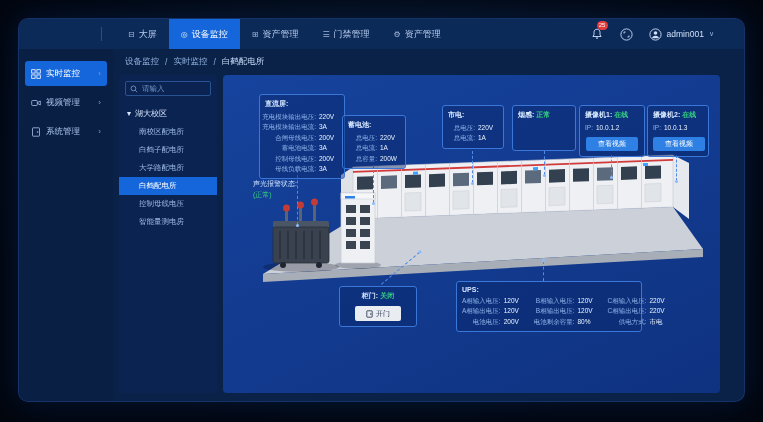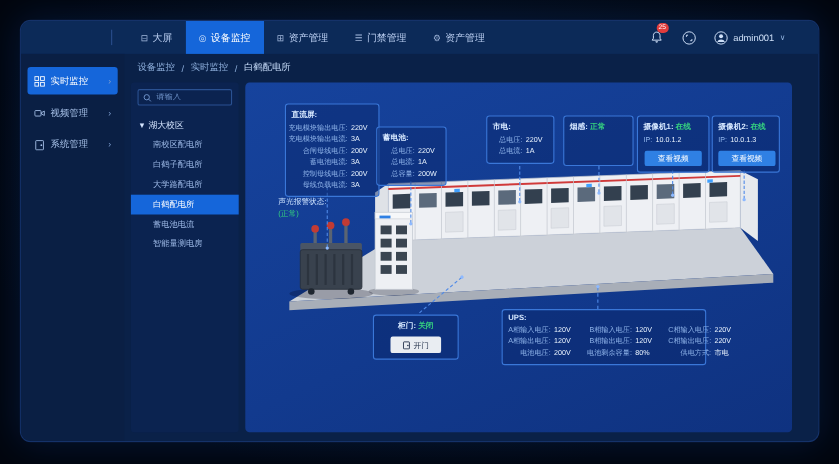--- a/index.html
+++ b/index.html
@@ -198,21 +198,21 @@
               <input placeholder="请输入" style="">
             </div>
             <div class="tree-root">
               <span>▾</span>
               <span>湖大校区</span>
             </div>
             <div class="tree-item">南校区配电所</div>
             <div class="tree-item">白鹤子配电所</div>
             <div class="tree-item">大学路配电所</div>
             <div class="tree-item active">白鹤配电所</div>
-            <div class="tree-item">蓄电池电流</div>
+            <div class="tree-item">控制母线电压</div>
             <div class="tree-item">智能量测电房</div>
           </div>
 
           <div class="canvas">
 
             <svg class="scene" width="480" height="160" viewBox="0 0 480 160">
 
               <g>
                 <polygon points="120,70 440,58 470,100 30,125" fill="#ccd1d9"></polygon>
                 <polygon points="30,125 470,100 470,108 30,133" fill="#a8aeb8"></polygon>

